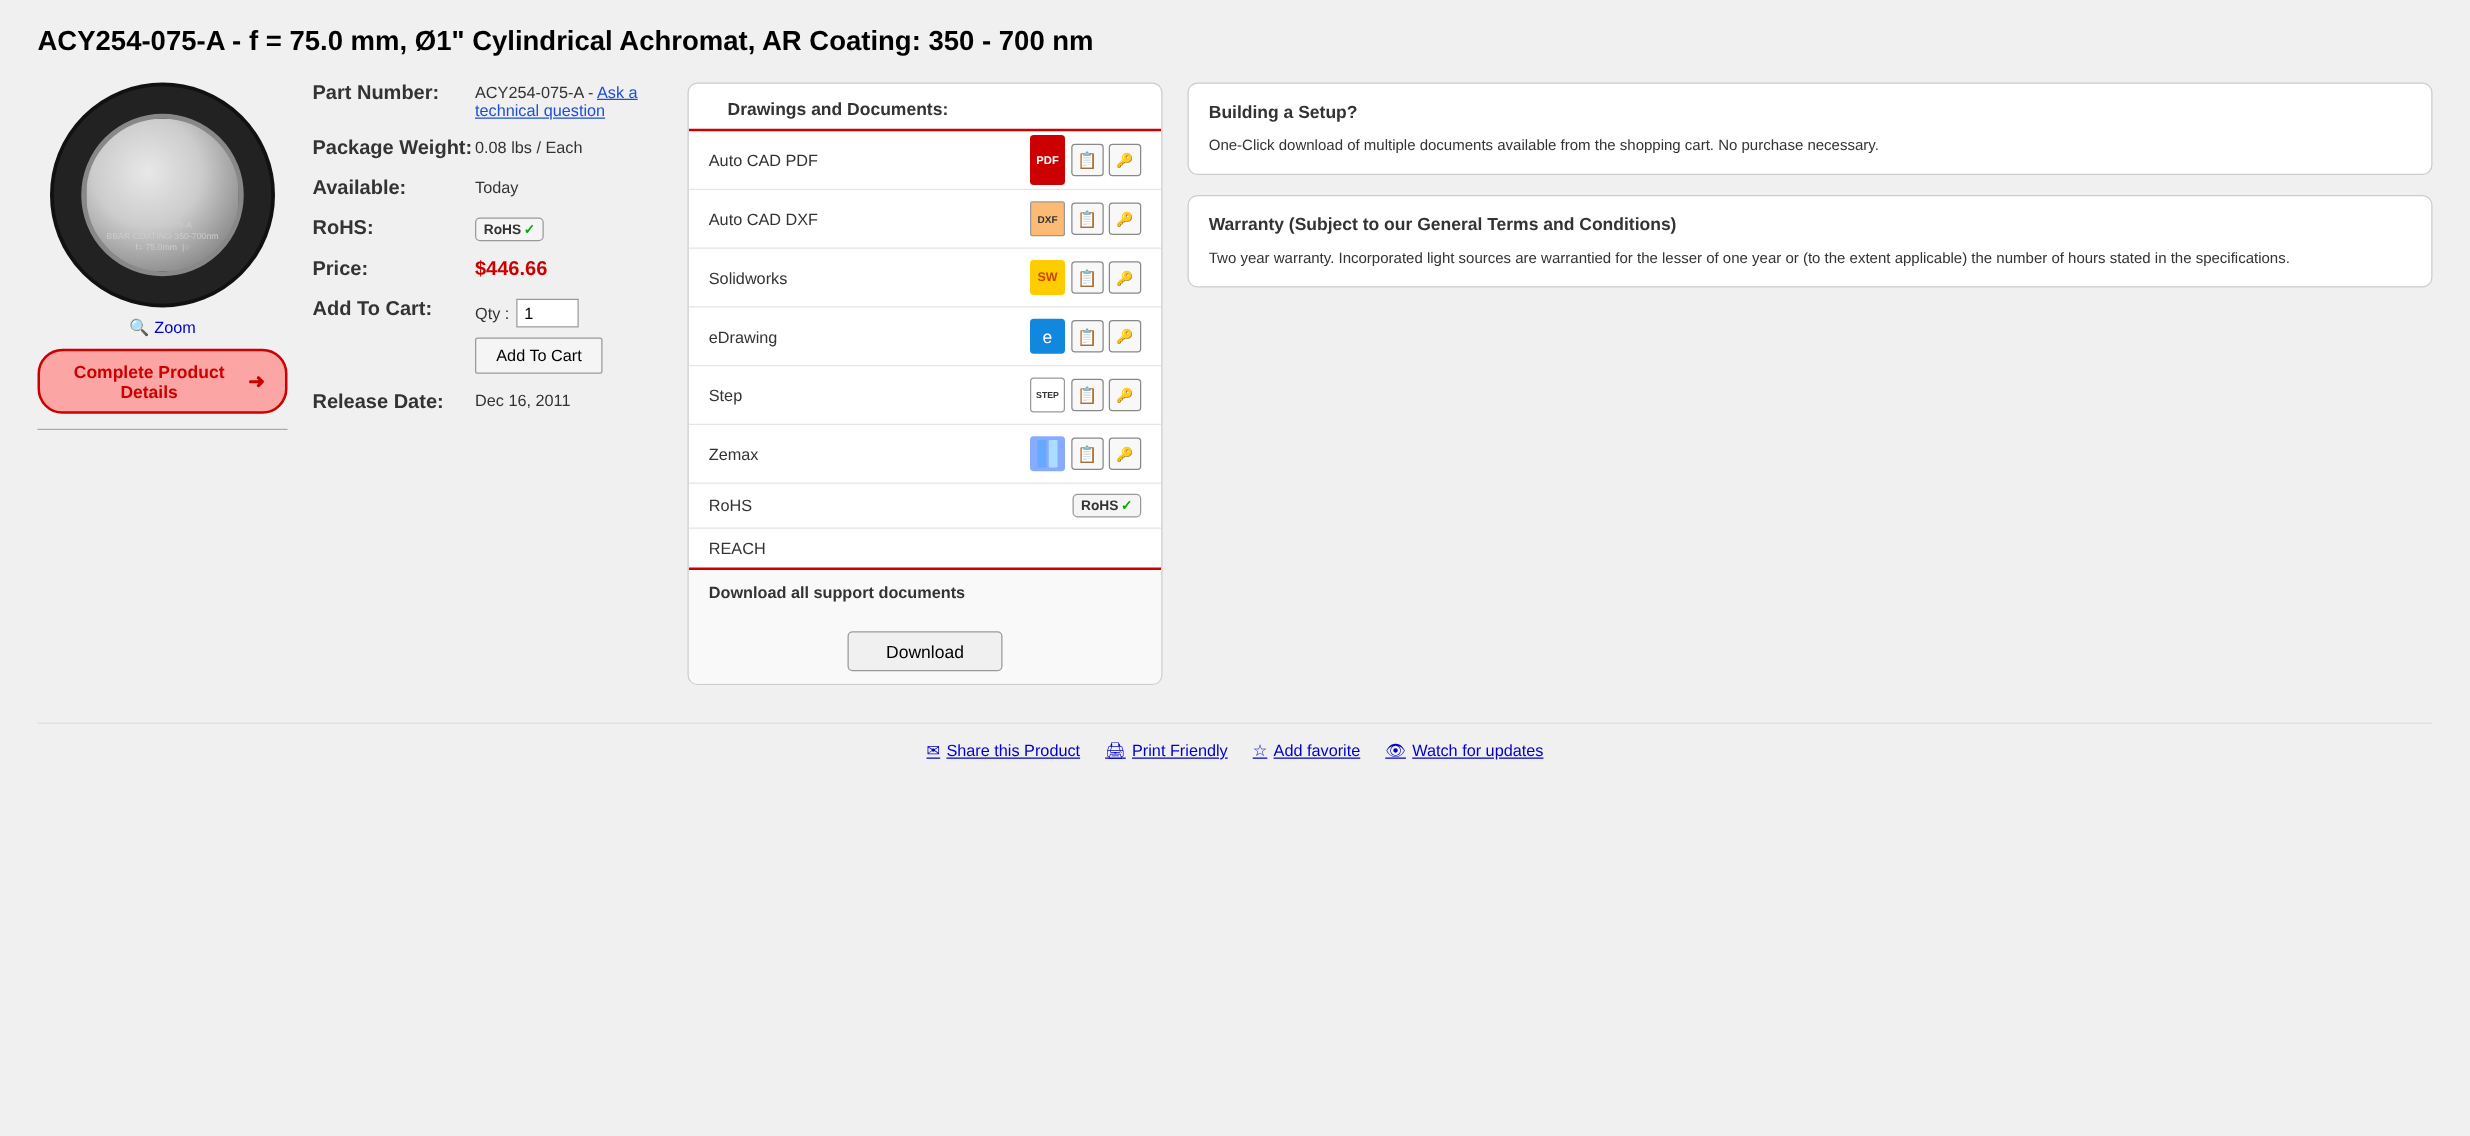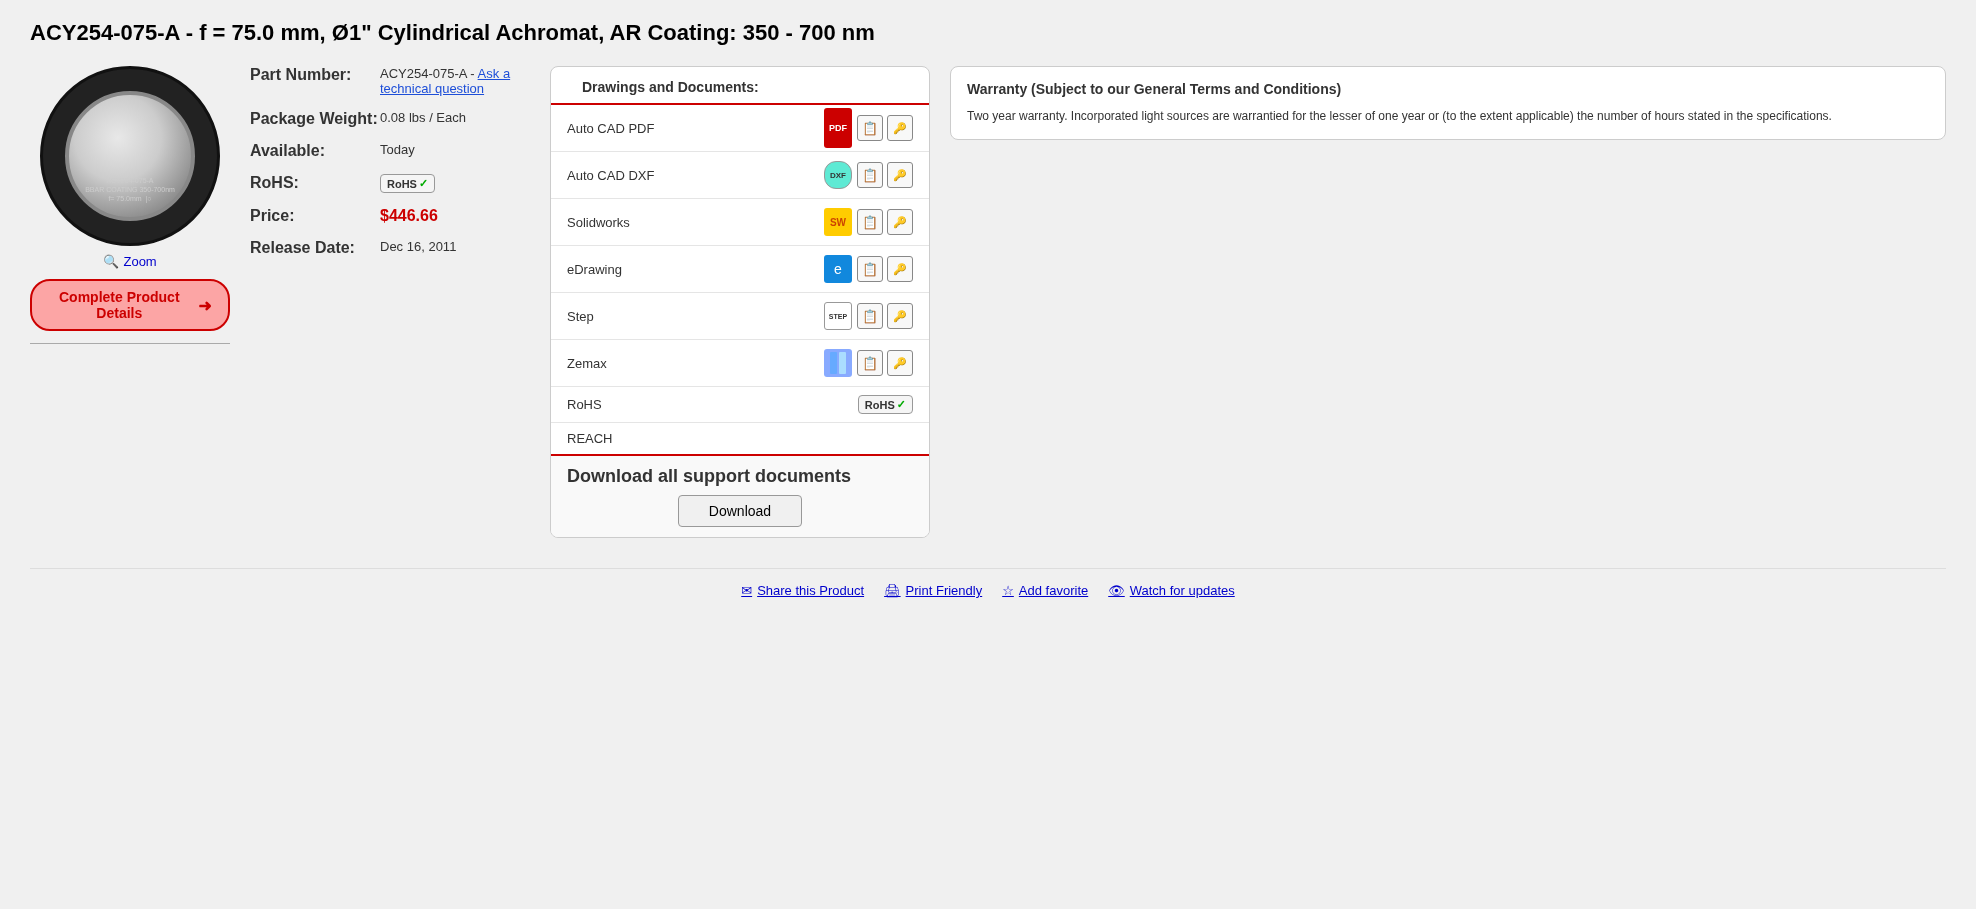--- a/index.html
+++ b/index.html
@@ -207,23 +207,23 @@
       align-items: center;
       justify-content: center;
       color: white;
       font-size: 9px;
       font-weight: bold;
     }
     
     .dxf-icon-img {
       width: 28px;
       height: 28px;
-      background: #5eead4;
+      background: #fdba74;
       border: 1px solid #999;
-      border-radius: 12px;
+      border-radius: 2px;
       display: flex;
       align-items: center;
       justify-content: center;
       color: #333;
       font-size: 8px;
       font-weight: bold;
     }
     
     .sw-icon-img {
       width: 28px;
@@ -298,22 +298,22 @@
       cursor: pointer;
       background: #f8f8f8;
     }
     .download-all-section {
       padding: 10px 16px;
       border-top: 2px solid #cc0000;
       background: #f9f9f9;
     }
     .download-all-label {
       font-weight: bold;
-      font-size: 18px;
-      margin-bottom: 8px;
+      font-size: 13px;
+      margin-bottom: 24px;
     }
     .download-btn {
       display: block;
       margin: 0 auto;
       background: #f0f0f0;
       border: 1px solid #999;
       border-radius: 4px;
       padding: 7px 30px;
       font-size: 14px;
       cursor: pointer;
@@ -420,20 +420,30 @@
         <span class="rohs-badge">
           RoHS<span class="rohs-checkmark">✓</span>
         </span>
       </div>
     </div>
     <div class="detail-row">
       <div class="detail-label">Price:</div>
       <div class="detail-value price-value">$446.66</div>
     </div>
     <div class="detail-row">
+      <div class="detail-label">Add To Cart:</div>
+      <div class="detail-value">
+        <div class="qty-section">
+          <label>Qty :</label>
+          <input class="qty-input" type="text" value="1" style="">
+        </div>
+        <button class="add-cart-btn">Add To Cart</button>
+      </div>
+    </div>
+    <div class="detail-row">
       <div class="detail-label">Release Date:</div>
       <div class="detail-value">Dec 16, 2011</div>
     </div>
   </div>
 
   <div class="drawings-panel">
     <div class="drawings-header">Drawings and Documents:</div>
     <div class="drawings-body">
 
       <div class="drawing-row">
@@ -523,20 +533,24 @@
       </div>
     </div>
 
     <div class="download-all-section">
       <div class="download-all-label">Download all support documents</div>
       <button class="download-btn">Download</button>
     </div>
   </div>
 
   <div class="side-panels">
+    <div class="info-panel">
+      <div class="info-panel-title">Building a Setup?</div>
+      <div class="info-panel-text">One-Click download of multiple documents available from the shopping cart. No purchase necessary.</div>
+    </div>
     <div class="info-panel">
       <div class="info-panel-title">Warranty (Subject to our General Terms and Conditions)</div>
       <div class="info-panel-text">Two year warranty. Incorporated light sources are warrantied for the lesser of one year or (to the extent applicable) the number of hours stated in the specifications.</div>
     </div>
   </div>
 </div>
 
 <div class="bottom-bar">
   <a class="bottom-link">
     <span>✉</span>

